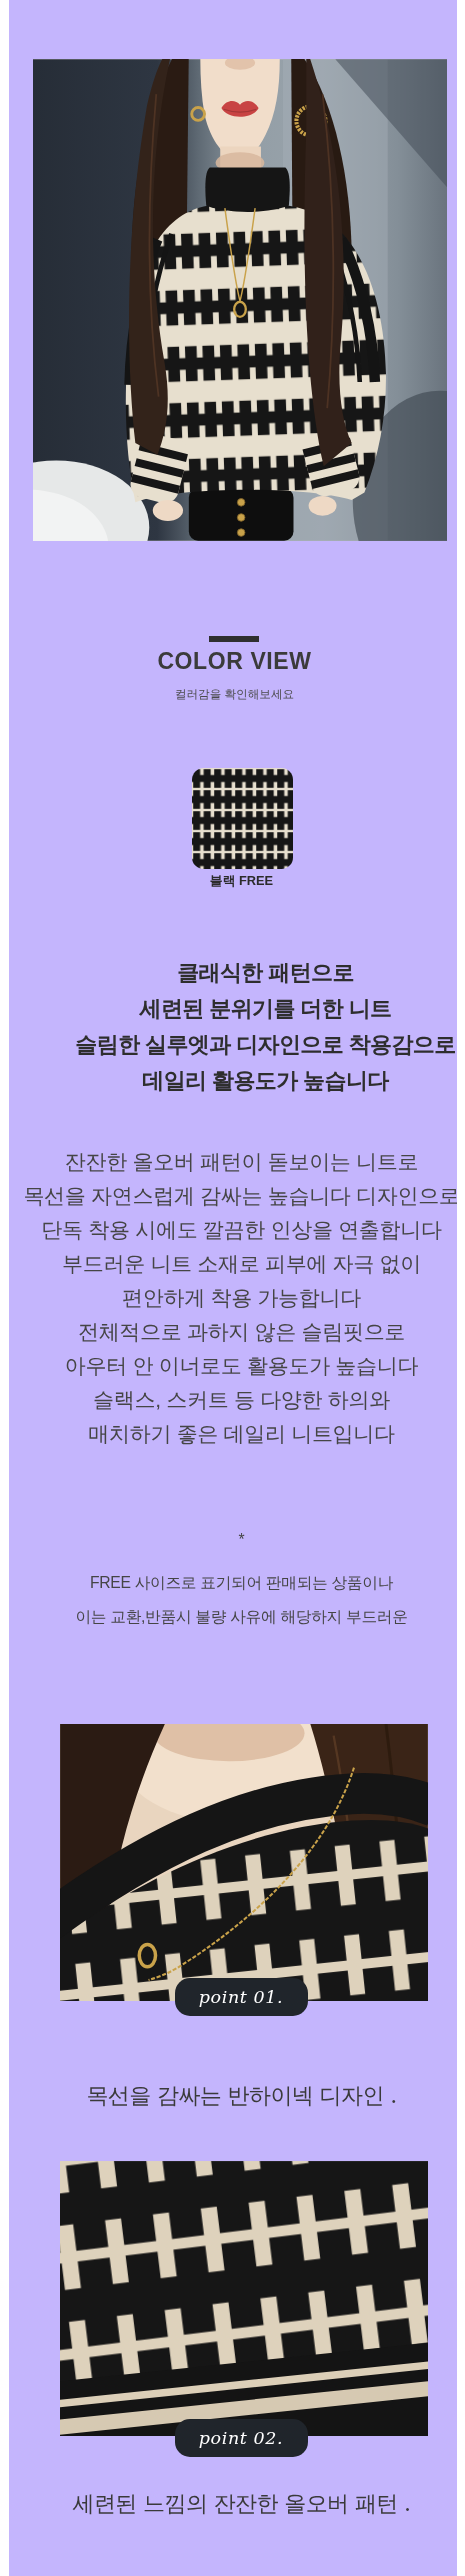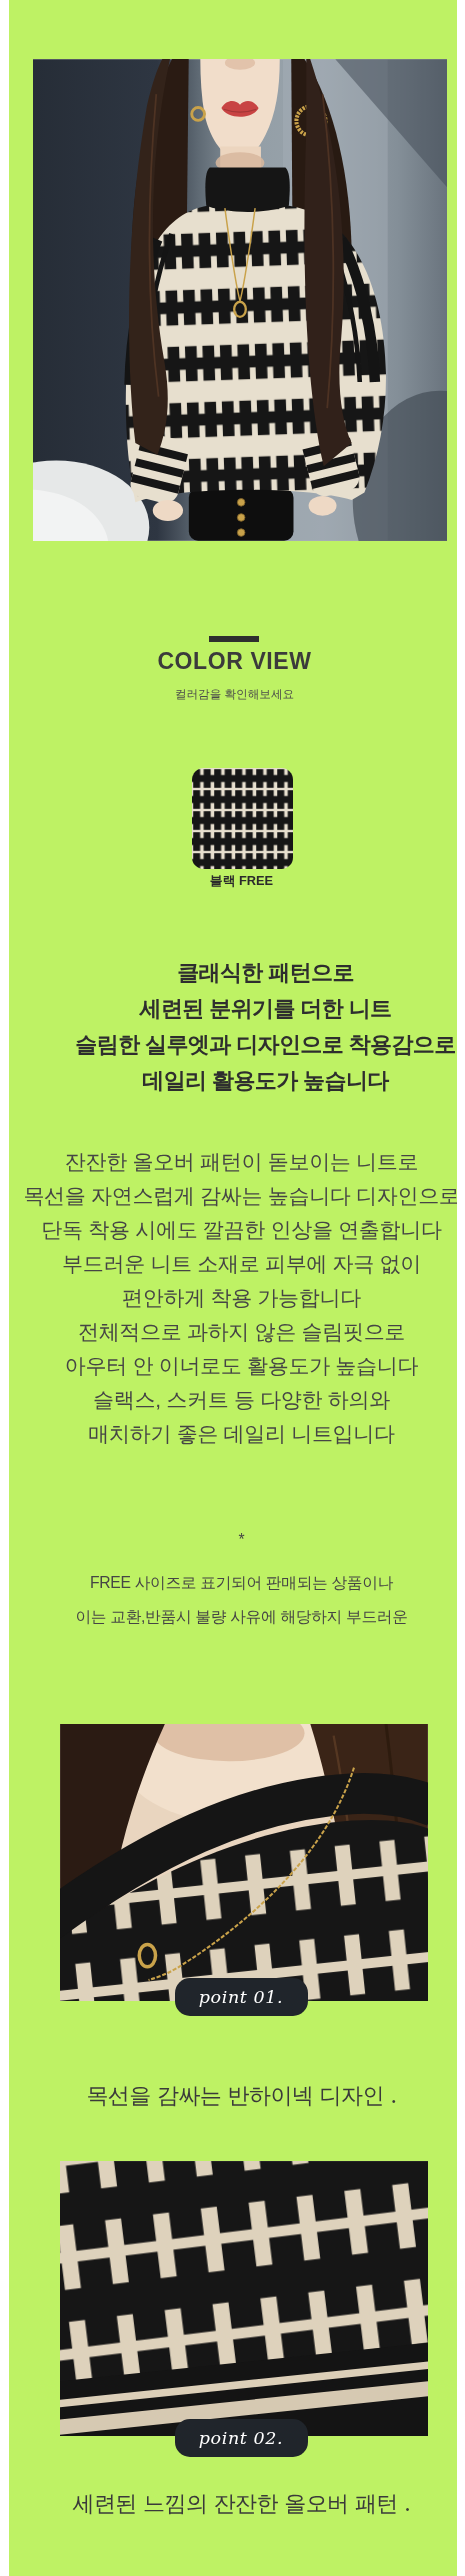--- a/index.html
+++ b/index.html
@@ -1,17 +1,17 @@
 <!DOCTYPE html>
 <html style="font-size:9.3px"><head>
 <meta charset="utf-8">
 <style>
   html,body{margin:0;padding:0;background:#ffffff;}
   .page{
-    position:relative;width:448px;height:2576px;margin:0 auto;background:#bef264;
+    position:relative;width:448px;height:2576px;margin:0 auto;background:#c4b5fd;
     font-family:"Liberation Sans","DejaVu Sans",sans-serif;overflow:hidden;
   }
   .abs{position:absolute;}
   .center-text{left:0;width:466px;text-align:center;}
 
   
   .photo{position:absolute;overflow:hidden;background:#ccc;}
   .photo svg{display:block;}
 
   

